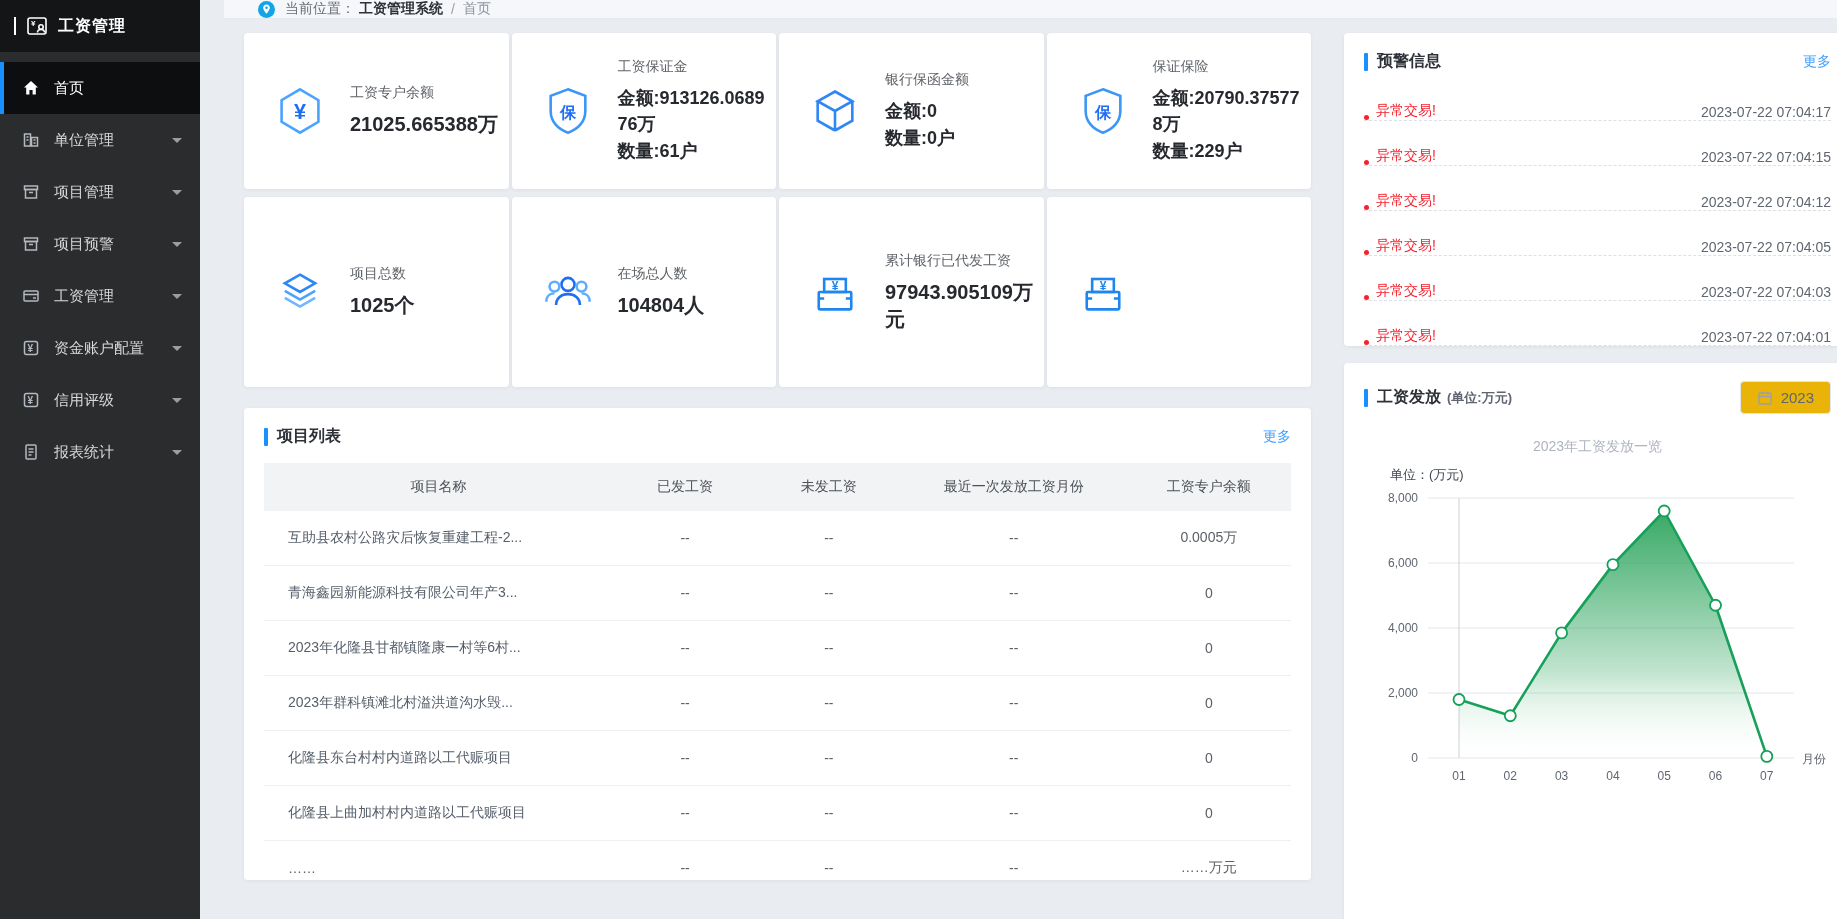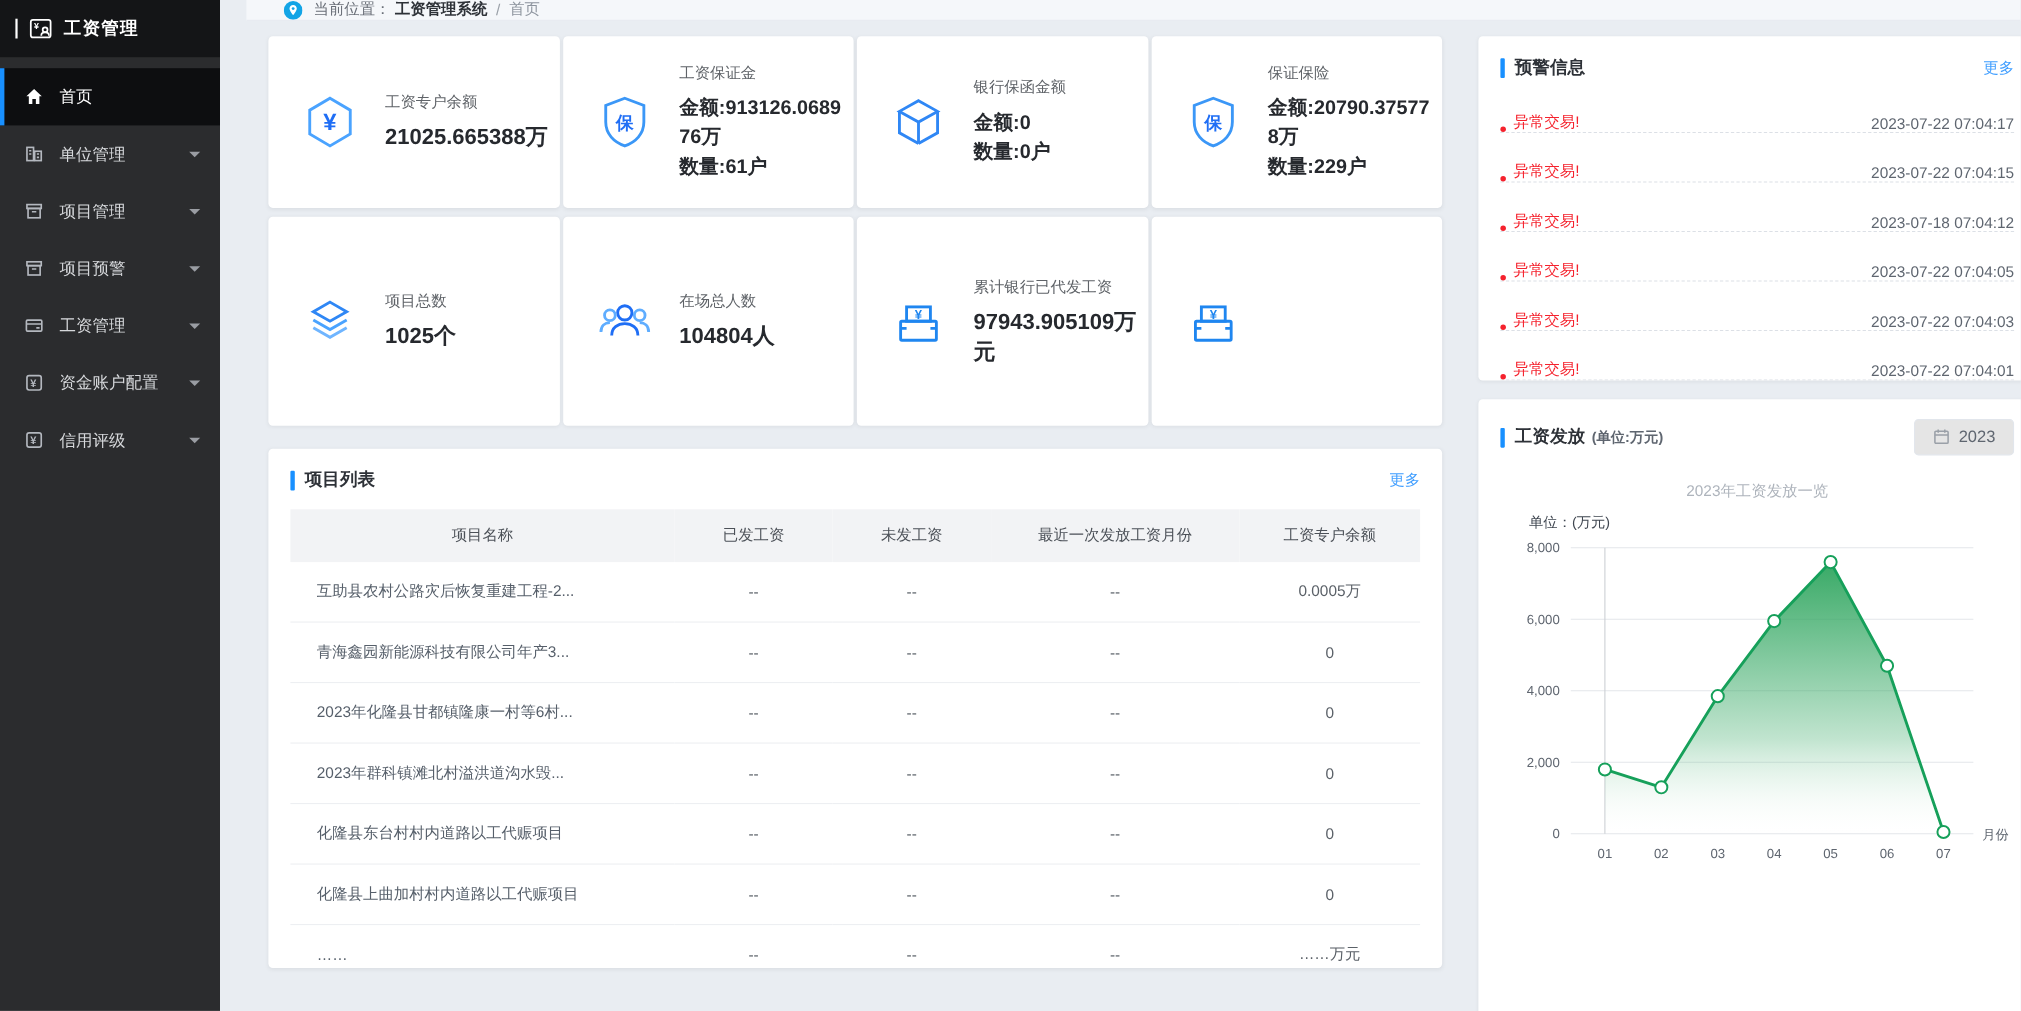--- a/index.html
+++ b/index.html
@@ -66,22 +66,22 @@
   
   .proj-panel{height:472px;overflow:hidden;margin-bottom:20px;}
   table.proj{width:100%;border-collapse:collapse;margin-top:16px;table-layout:fixed;}
   table.proj th{background:#f2f3f5;height:46px;font-size:14px;color:#4c5158;font-weight:normal;text-align:center;}
   table.proj td{height:52px;font-size:14px;color:#5b6168;text-align:center;border-bottom:1px solid #edeff2;}
   table.proj td.name{text-align:left;padding-left:24px;color:#565f6a;overflow:hidden;white-space:nowrap;text-overflow:ellipsis;}
   table.proj th.name{text-align:center;}
 
   
   .chart-panel{height:604px;overflow:hidden;}
-  .year-box{margin-left:auto;display:flex;gap:8px;border:1px solid #e2e6ec;
-            background:#e5e5e5;border-radius:4px;padding:7px 16px;color:#5f6670;font-size:15px;cursor:pointer;}
+  .year-box{margin-left:auto;display:flex;align-items:center;gap:8px;border:1px solid #e2e6ec;
+            background:#eab308;border-radius:4px;padding:7px 16px;color:#5f6670;font-size:15px;cursor:pointer;}
   .chart-subtitle{text-align:center;color:#aeb4bc;font-size:14px;margin-top:24px;}
   .chart-unitlabel{color:#3f4650;font-size:13px;margin:10px 0 0 26px;}
 </style>
 </head>
 <body>
 
 <div class="app">
 
   <div class="sidebar">
     <div class="logo">
@@ -169,20 +169,30 @@
         <span class="mi-icon">
           <svg viewBox="0 0 18 18" width="18" height="18" fill="none" stroke="currentColor" stroke-width="1.5">
               <rect x="2.5" y="2.5" width="13" height="13" rx="2"></rect>
               <text x="5.6" y="13" font-size="10" fill="currentColor" stroke="none" font-weight="bold">¥</text>
             </svg>
         </span>
         <span>信用评级</span>
         <span class="chev"></span>
       </div>
 
+      <div class="menu-item">
+        <span class="mi-icon">
+          <svg viewBox="0 0 18 18" width="18" height="18" fill="none" stroke="currentColor" stroke-width="1.5">
+              <rect x="4" y="2" width="10" height="14" rx="1"></rect>
+              <path d="M6.5 6h5M6.5 9h5M6.5 12h3"></path>
+            </svg>
+        </span>
+        <span>报表统计</span>
+        <span class="chev"></span>
+      </div>
     </div>
   </div>
 
   <div class="main">
     <div class="topbar">
       <span style="display:inline-flex">
         <svg width="17" height="17" viewBox="0 0 17 17">
             <circle cx="8.5" cy="8.5" r="8.5" fill="#12a4e6"></circle>
             <path d="M8.5 3.5c-1.9 0-3.3 1.4-3.3 3.2 0 2.3 3.3 6 3.3 6s3.3-3.7 3.3-6c0-1.8-1.4-3.2-3.3-3.2z" fill="#fff"></path>
             <circle cx="8.5" cy="6.8" r="1.3" fill="#12a4e6"></circle>
@@ -401,21 +411,21 @@
                 <span class="warn-time">2023-07-22 07:04:17</span>
               </div>
               <div class="warn-row">
                 <span class="warn-dot"></span>
                 <span class="warn-text">异常交易!</span>
                 <span class="warn-time">2023-07-22 07:04:15</span>
               </div>
               <div class="warn-row">
                 <span class="warn-dot"></span>
                 <span class="warn-text">异常交易!</span>
-                <span class="warn-time">2023-07-18 07:04:12</span>
+                <span class="warn-time">2023-07-22 07:04:12</span>
               </div>
               <div class="warn-row">
                 <span class="warn-dot"></span>
                 <span class="warn-text">异常交易!</span>
                 <span class="warn-time">2023-07-22 07:04:05</span>
               </div>
               <div class="warn-row">
                 <span class="warn-dot"></span>
                 <span class="warn-text">异常交易!</span>
                 <span class="warn-time">2023-07-22 07:04:03</span>

